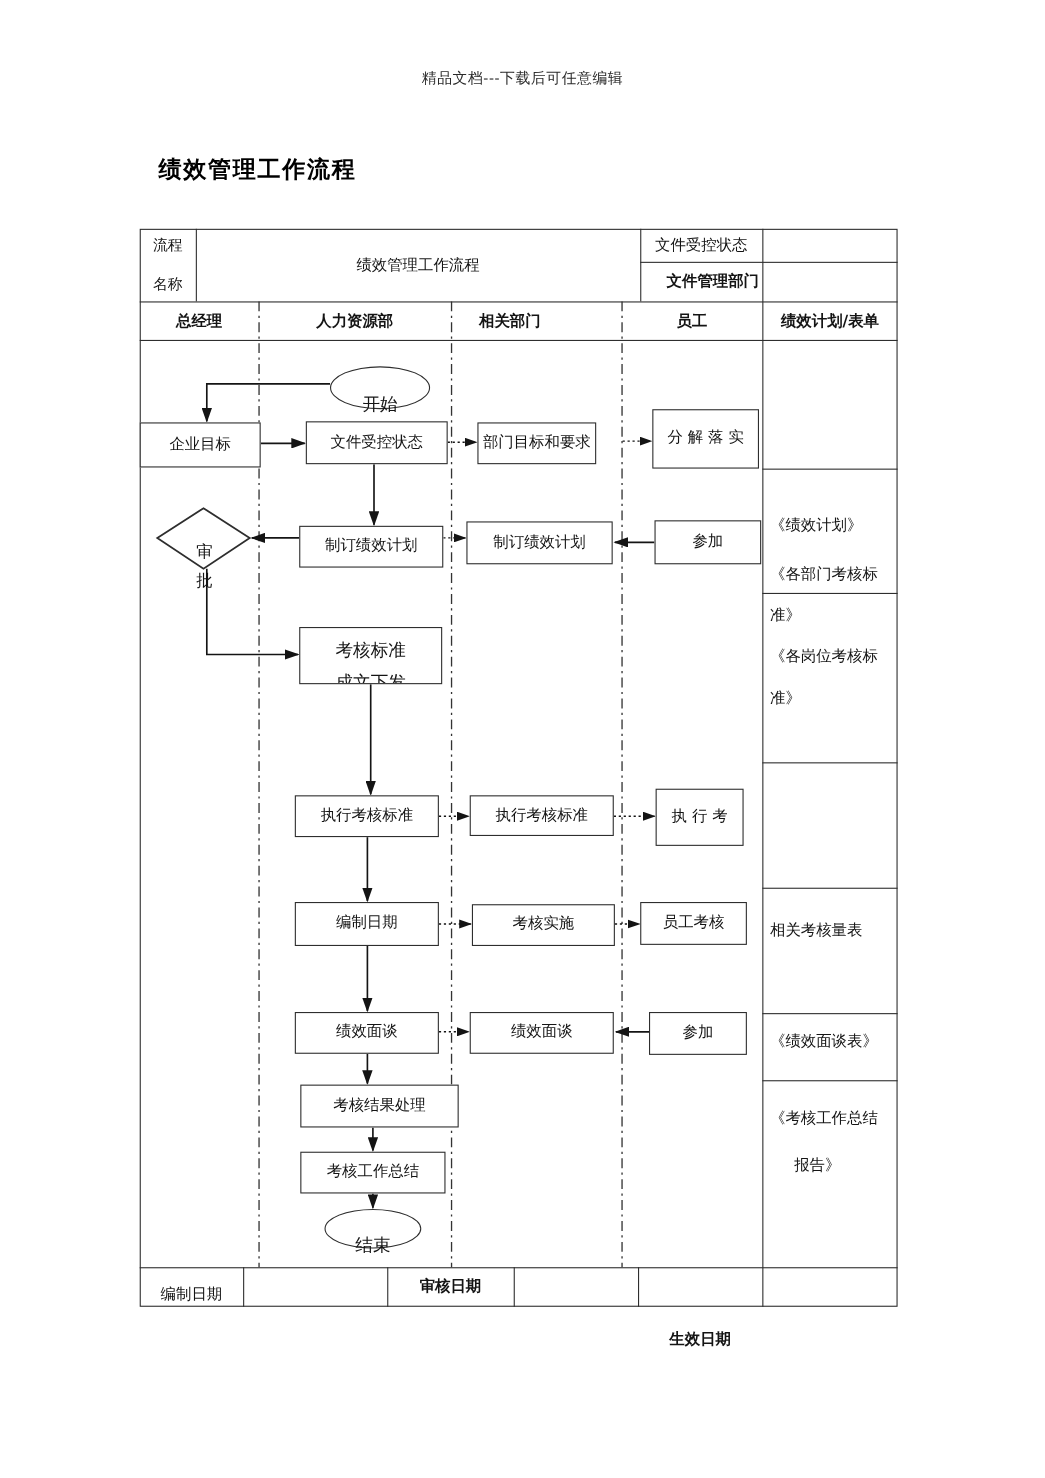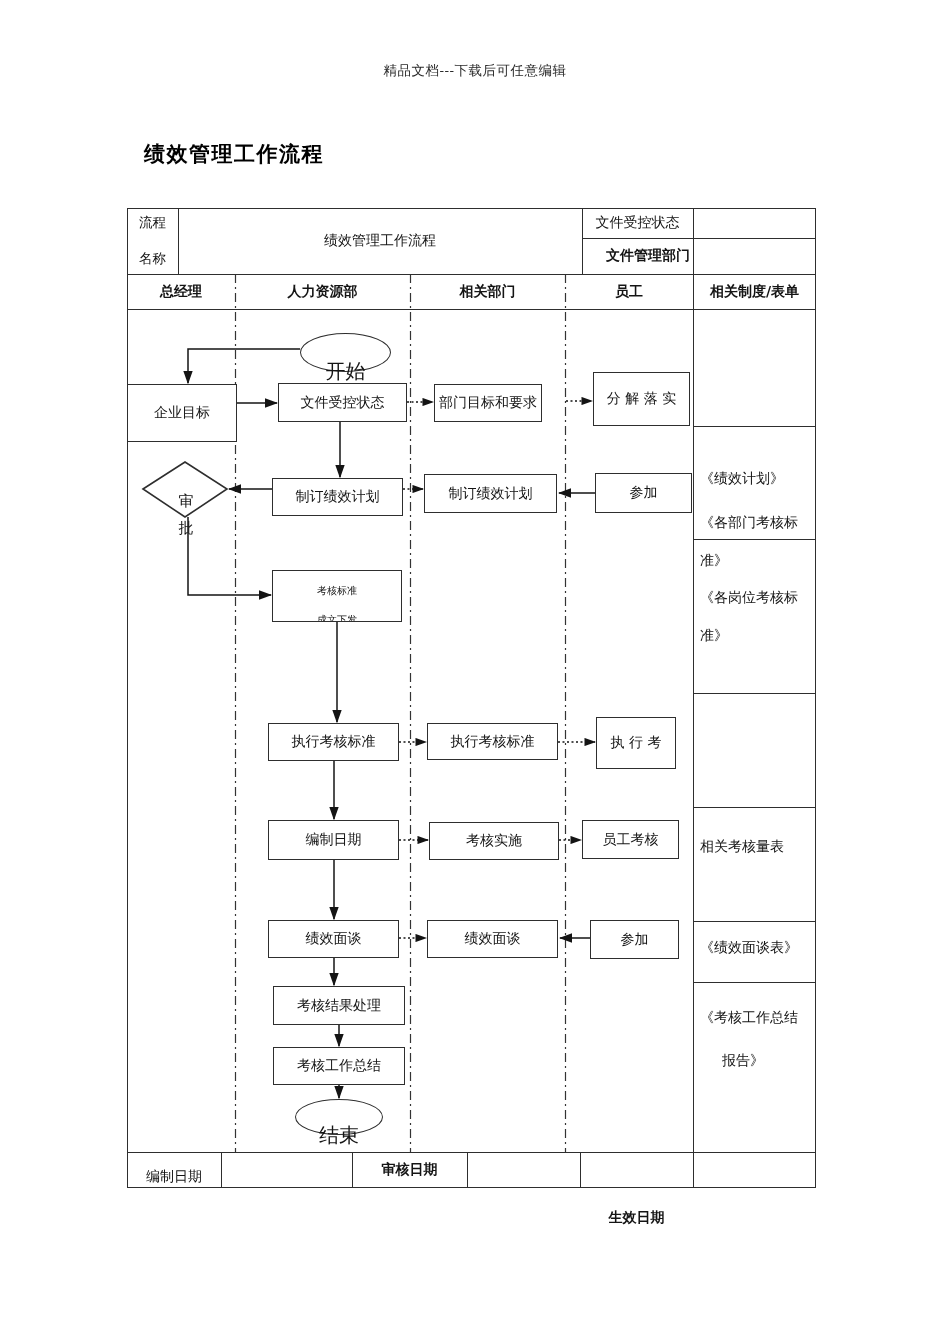--- a/index.html
+++ b/index.html
@@ -14,22 +14,22 @@
   .vline{background:#2e2e2e;width:1px;}
   .outer{border:1.6px solid #2e2e2e;background:transparent;}
   
   .cell{display:flex;align-items:center;justify-content:center;font-size:14px;}
   .sans{font-family:"DejaVu Sans","Liberation Sans",sans-serif;}
   .bold{font-weight:bold;}
   
   .fbox{border:1.8px solid #2e2e2e;background:#fff;display:flex;align-items:center;justify-content:center;
         font-size:14px;text-align:center;line-height:1.25;}
   .ellipse{border:1.5px solid #2e2e2e;border-radius:50%;background:#fff;}
-  .elabel{font-size:20px;text-align:center;background:transparent;}
-  .clipbox{border:1.8px solid #2e2e2e;background:#fff;overflow:hidden;text-align:center;font-size:10px;}
+  .elabel{font-size:16px;text-align:center;background:transparent;}
+  .clipbox{border:1.8px solid #2e2e2e;background:#fff;overflow:hidden;text-align:center;font-size:16px;}
   .clipbox span{display:block;line-height:29px;}
   .clipbox{padding-top:5px;}
   .diamond-label{font-size:15px;text-align:center;line-height:27px;}
   
   .doccell{font-size:14px;line-height:16px;padding-left:7px;}
   svg{position:absolute;left:0;top:0;pointer-events:none;}
 </style>
 </head>
 <body>
 
@@ -103,43 +103,43 @@
     <span>名称</span>
   </div>
   <div class="abs cell" style="left:178px;top:208px;width:404px;height:66px;">绩效管理工作流程</div>
   <div class="abs cell" style="left:582px;top:208px;width:111px;height:30px;">文件受控状态</div>
   <div class="abs cell" style="left:693px;top:208px;width:123px;height:30px;"></div>
   <div class="abs cell sans bold" style="left:582px;top:238px;width:111px;height:36px;padding-left:21px;">文件管理部门</div>
   <div class="abs cell" style="left:693px;top:238px;width:123px;height:36px;"></div>
 
   <div class="abs cell sans bold" style="left:127px;top:274px;width:108px;height:35px;">总经理</div>
   <div class="abs cell sans bold" style="left:235px;top:274px;width:175px;height:35px;font-family:Liberation Mono, monospace;">人力资源部</div>
-  <div class="abs cell sans bold" style="left:410px;top:274px;width:155px;height:35px;">相关部门</div>
+  <div class="abs cell sans bold" style="left:386px;top:274px;width:155px;height:35px;">相关部门</div>
   <div class="abs cell sans bold" style="left:565px;top:274px;width:128px;height:35px;">员工</div>
-  <div class="abs cell sans bold" style="left:693px;top:274px;width:123px;height:35px;">相关制度/表单</div>
+  <div class="abs cell sans bold" style="left:693px;top:274px;width:123px;height:35px;">绩效计划/表单</div>
 
-  <div class="abs fbox" style="left:127px;top:384px;width:110px;height:58px;">企业目标</div>
+  <div class="abs fbox" style="left:127px;top:384px;width:110px;height:41px;">企业目标</div>
   <div class="abs diamond-label" style="left:172px;top:488px;width:28px;">
     <span style="display:block;">审</span>
     <span style="display:block;">批</span>
   </div>
 
   <div class="abs ellipse" style="left:300px;top:333px;width:91px;height:39px;"></div>
   <div class="abs elabel" style="left:300px;top:358px;width:91px;">开始</div>
 
   <div class="abs fbox" style="left:278px;top:383px;width:129px;height:39px;">文件受控状态</div>
   <div class="abs fbox" style="left:272px;top:478px;width:131px;height:38px;">制订绩效计划</div>
   <div class="abs clipbox" style="left:272px;top:570px;width:130px;height:52px;">
     <span>考核标准</span>
     <span>成文下发</span>
   </div>
   <div class="abs fbox" style="left:268px;top:723px;width:131px;height:38px;">执行考核标准</div>
   <div class="abs fbox" style="left:268px;top:820px;width:131px;height:40px;">编制日期</div>
   <div class="abs fbox" style="left:268px;top:920px;width:131px;height:38px;">绩效面谈</div>
-  <div class="abs fbox" style="left:273px;top:986px;width:132px;height:39px;">考核结果处理</div>
+  <div class="abs fbox" style="left:273px;top:986px;width:144px;height:39px;">考核结果处理</div>
   <div class="abs fbox" style="left:273px;top:1047px;width:132px;height:38px;">考核工作总结</div>
 
   <div class="abs ellipse" style="left:295px;top:1099px;width:88px;height:36px;"></div>
   <div class="abs elabel" style="left:295px;top:1122px;width:88px;">结束</div>
 
   <div class="abs fbox" style="left:434px;top:384px;width:108px;height:38px;">部门目标和要求</div>
   <div class="abs fbox" style="left:424px;top:474px;width:133px;height:39px;">制订绩效计划</div>
   <div class="abs fbox" style="left:427px;top:723px;width:131px;height:37px;">执行考核标准</div>
   <div class="abs fbox" style="left:429px;top:822px;width:130px;height:38px;">考核实施</div>
   <div class="abs fbox" style="left:427px;top:920px;width:131px;height:38px;">绩效面谈</div>

